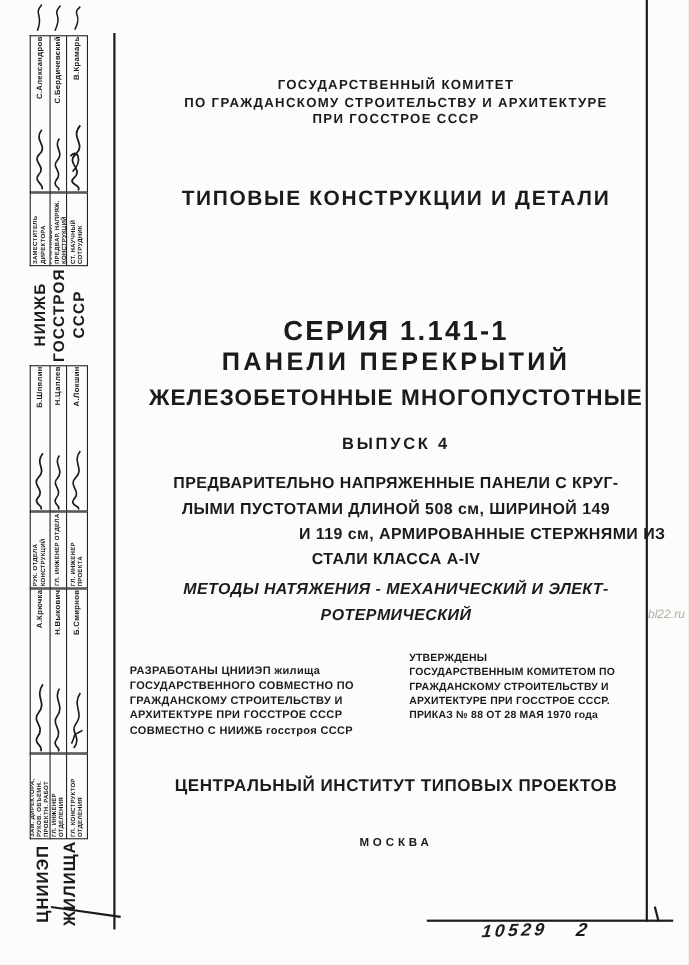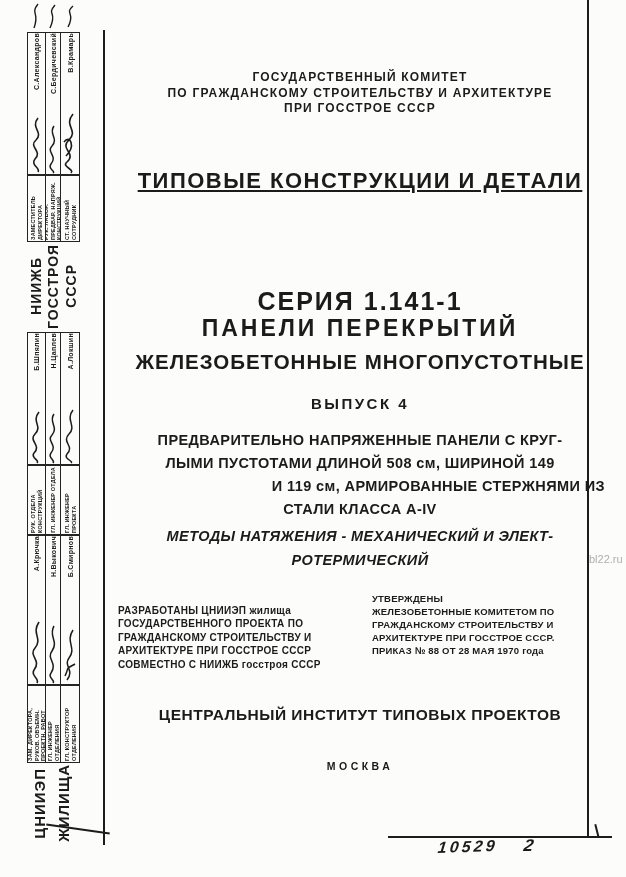--- a/index.html
+++ b/index.html
@@ -1,33 +1,33 @@
 <!DOCTYPE html>
 <html><head>
 <meta charset="utf-8">
 <style>
   html,body{margin:0;padding:0;background:#e9e7e3;}
   .page{position:relative;width:626px;height:877px;background:#fcfcfa;overflow:hidden;
         font-family:"Liberation Sans",sans-serif;color:#1b1b1b;font-weight:bold;}
   .abs{position:absolute;}
   .center-col{position:absolute;left:115px;width:490px;text-align:center;}
   .committee{top:70px;font-size:12px;line-height:15.5px;letter-spacing:1.2px;}
-  .doc-title{top:171px;font-size:22px;line-height:20.5px;letter-spacing:1.5px;text-decoration:underline;}
+  .doc-title{top:171px;font-size:19px;line-height:20.5px;letter-spacing:1.5px;}
   .series{top:245px;font-size:25px;letter-spacing:2px;margin-top:42px;}
   .subject1{top:315px;font-size:23px;letter-spacing:3px;}
   .subject2{top:350px;font-size:20.5px;letter-spacing:1px;}
   .issue{top:395px;font-size:15px;letter-spacing:2.5px;}
   .desc{top:429px;font-size:14.5px;line-height:23px;letter-spacing:.4px;}
   .desc .left{text-align:right;}
   .methods{top:525px;font-size:14.5px;line-height:23.5px;letter-spacing:.4px;font-style:italic;}
   .developed{top:604px;left:118px;width:240px;font-size:10px;line-height:13.4px;text-align:left;letter-spacing:.3px;}
   .approved{top:592px;left:372px;width:222px;font-size:9.5px;line-height:13px;text-align:left;letter-spacing:.2px;}
   .institute{top:706px;font-size:15.5px;letter-spacing:.5px;}
   .city{top:760px;font-size:10.5px;letter-spacing:3.5px;}
-  .watermark{left:589px;top:553px;color:#a5a29c;font-size:11px;font-weight:normal;opacity:.85;}
+  .watermark{left:589px;top:553px;color:#a5a29c;font-size:11px;font-weight:normal;opacity:.85;font-style:italic;}
 
   
   .vline-left{left:103px;top:30px;width:2px;height:815px;background:#1c1c1c;}
   .vline-right{left:587px;top:0;width:2px;height:838px;background:#1c1c1c;}
   .hline-bottom{left:388px;top:836px;width:224px;height:2px;background:#1c1c1c;}
   .tick{left:596px;top:824px;width:2px;height:14px;background:#1c1c1c;transform:rotate(-14deg);}
   .diag{left:46px;top:828px;width:64px;height:2px;background:#1c1c1c;transform:rotate(8deg);}
 
   .docnum{left:438px;top:838px;font-size:16px;font-style:italic;letter-spacing:3px;transform:skewX(-8deg) rotate(-2deg);}
   .sheetnum{left:524px;top:836px;font-size:17px;font-style:italic;transform:skewX(-10deg);}
@@ -196,29 +196,29 @@
     <div>СТАЛИ КЛАССА А-IV</div>
   </div>
 
   <div class="center-col methods">
     <div>МЕТОДЫ НАТЯЖЕНИЯ - МЕХАНИЧЕСКИЙ И ЭЛЕКТ-</div>
     <div>РОТЕРМИЧЕСКИЙ</div>
   </div>
 
   <div class="abs developed">
     <div>РАЗРАБОТАНЫ ЦНИИЭП жилища</div>
-    <div>ГОСУДАРСТВЕННОГО ПРОЕКТА ПО</div>
+    <div>ГОСУДАРСТВЕННОГО СОВМЕСТНО ПО</div>
     <div>ГРАЖДАНСКОМУ СТРОИТЕЛЬСТВУ И</div>
     <div>АРХИТЕКТУРЕ ПРИ ГОССТРОЕ СССР</div>
     <div>СОВМЕСТНО С НИИЖБ госстроя СССР</div>
   </div>
 
   <div class="abs approved">
     <div>УТВЕРЖДЕНЫ</div>
-    <div>ЖЕЛЕЗОБЕТОННЫЕ КОМИТЕТОМ ПО</div>
+    <div>ГОСУДАРСТВЕННЫМ КОМИТЕТОМ ПО</div>
     <div>ГРАЖДАНСКОМУ СТРОИТЕЛЬСТВУ И</div>
     <div>АРХИТЕКТУРЕ ПРИ ГОССТРОЕ СССР.</div>
     <div>ПРИКАЗ № 88 ОТ 28 МАЯ 1970 года</div>
   </div>
 
   <div class="center-col institute">ЦЕНТРАЛЬНЫЙ ИНСТИТУТ ТИПОВЫХ ПРОЕКТОВ</div>
   <div class="center-col city">МОСКВА</div>
 
   <div class="abs watermark">bl22.ru</div>
 

